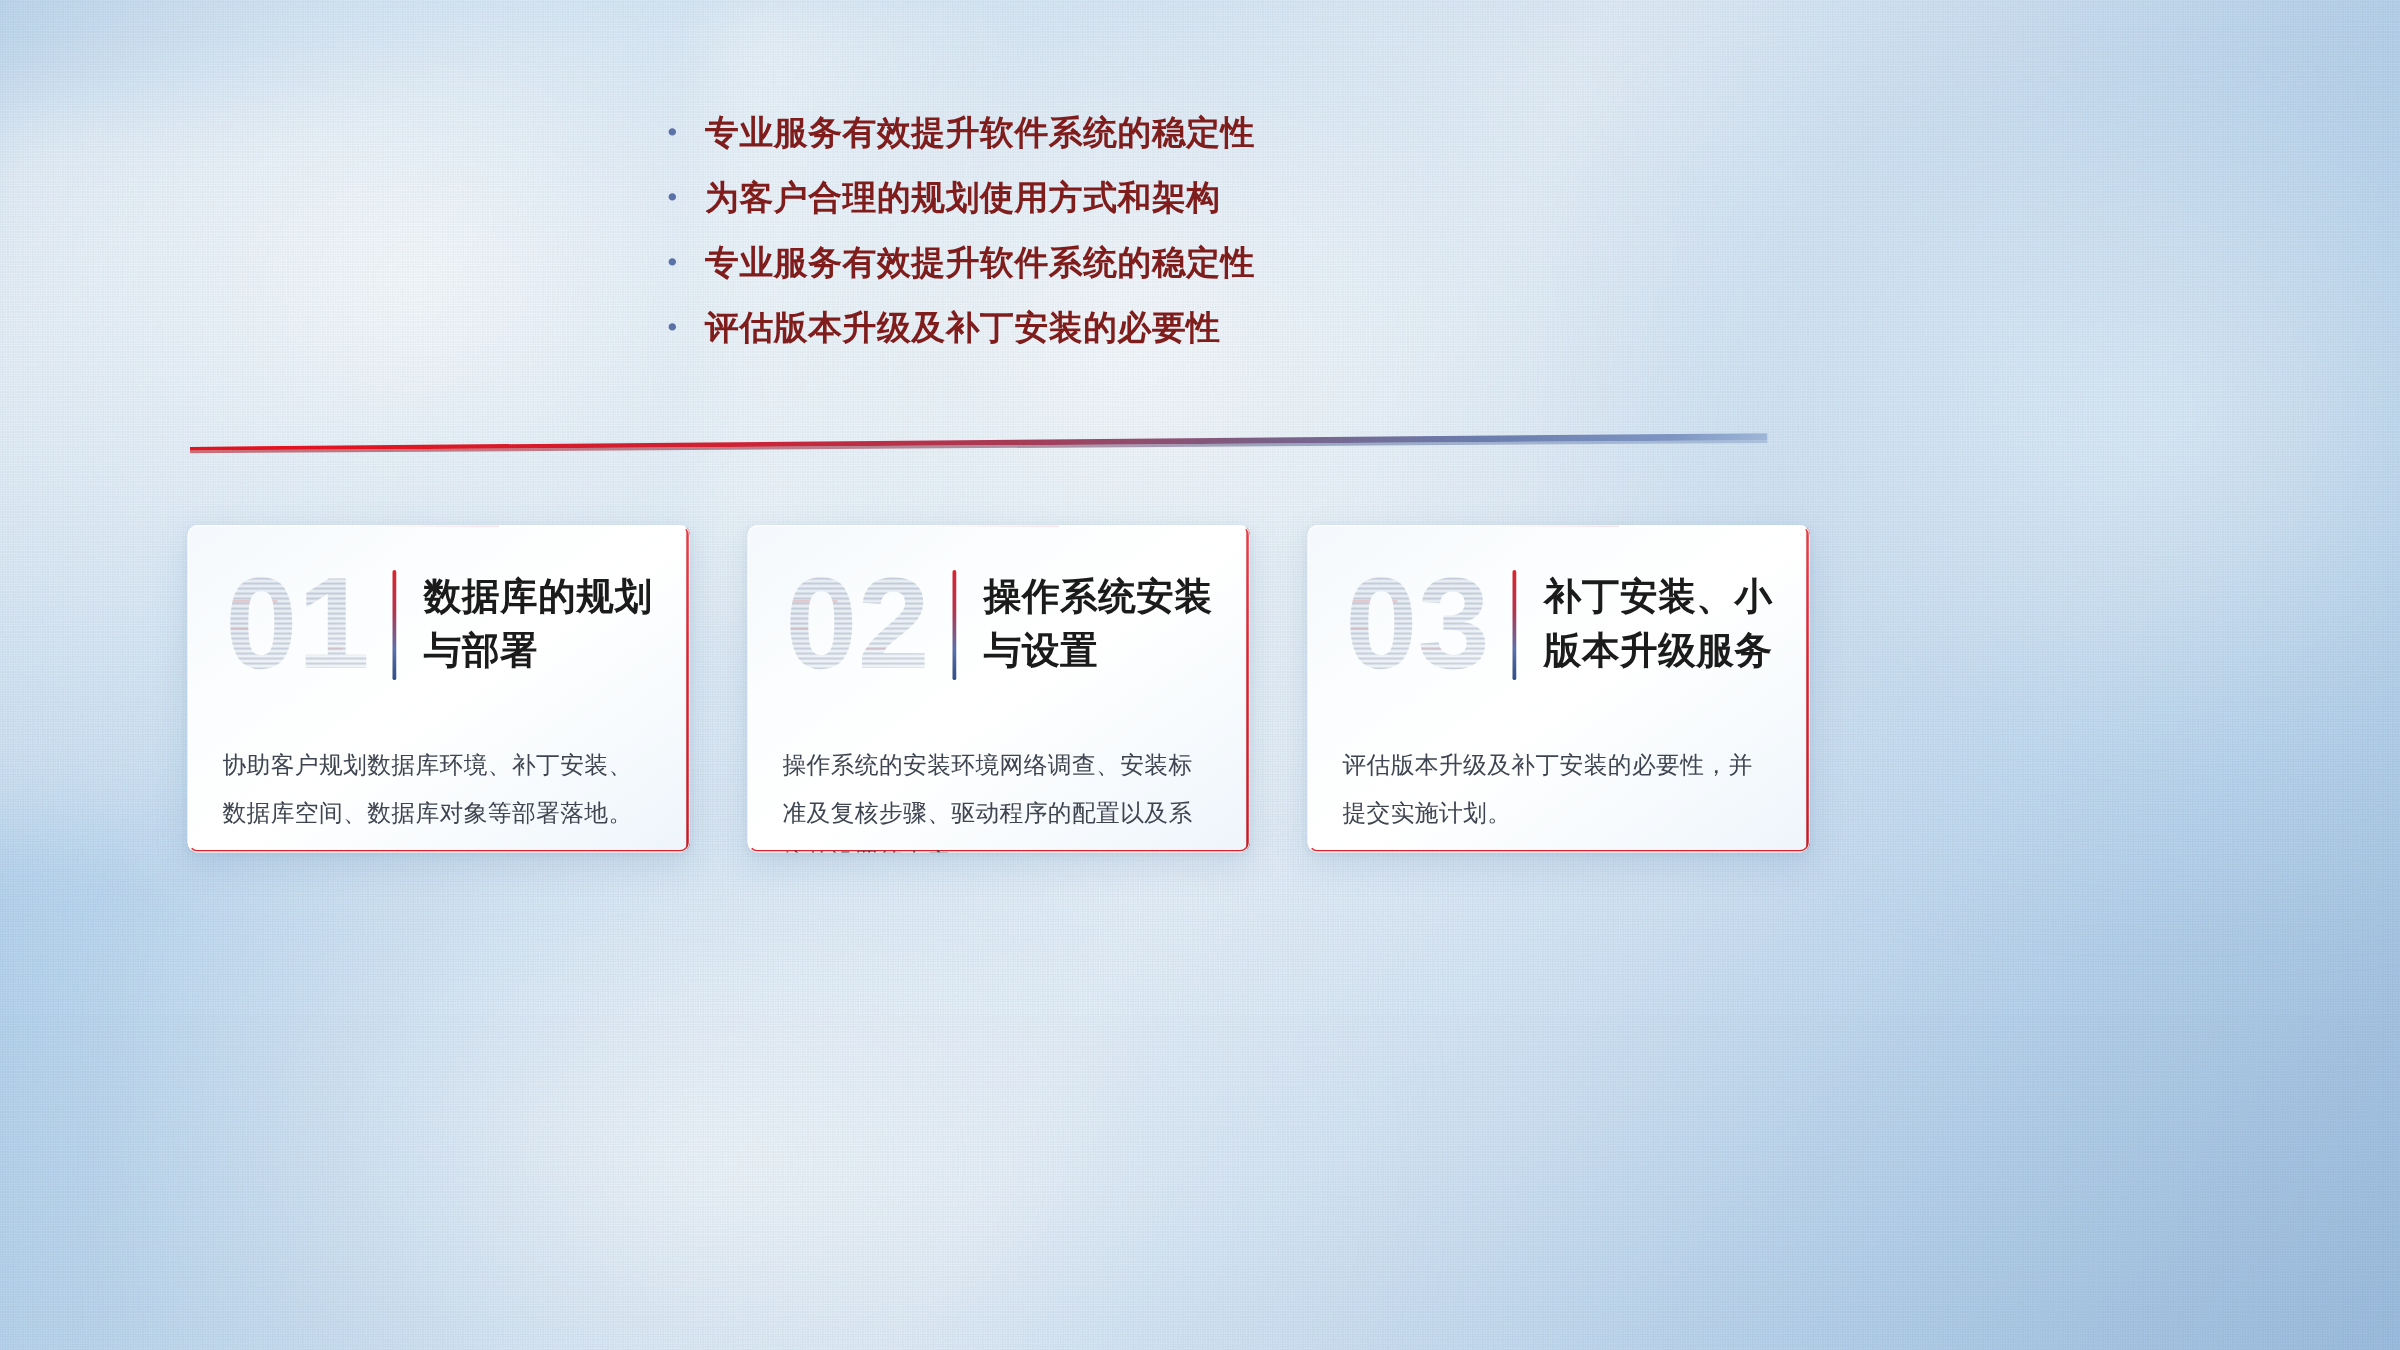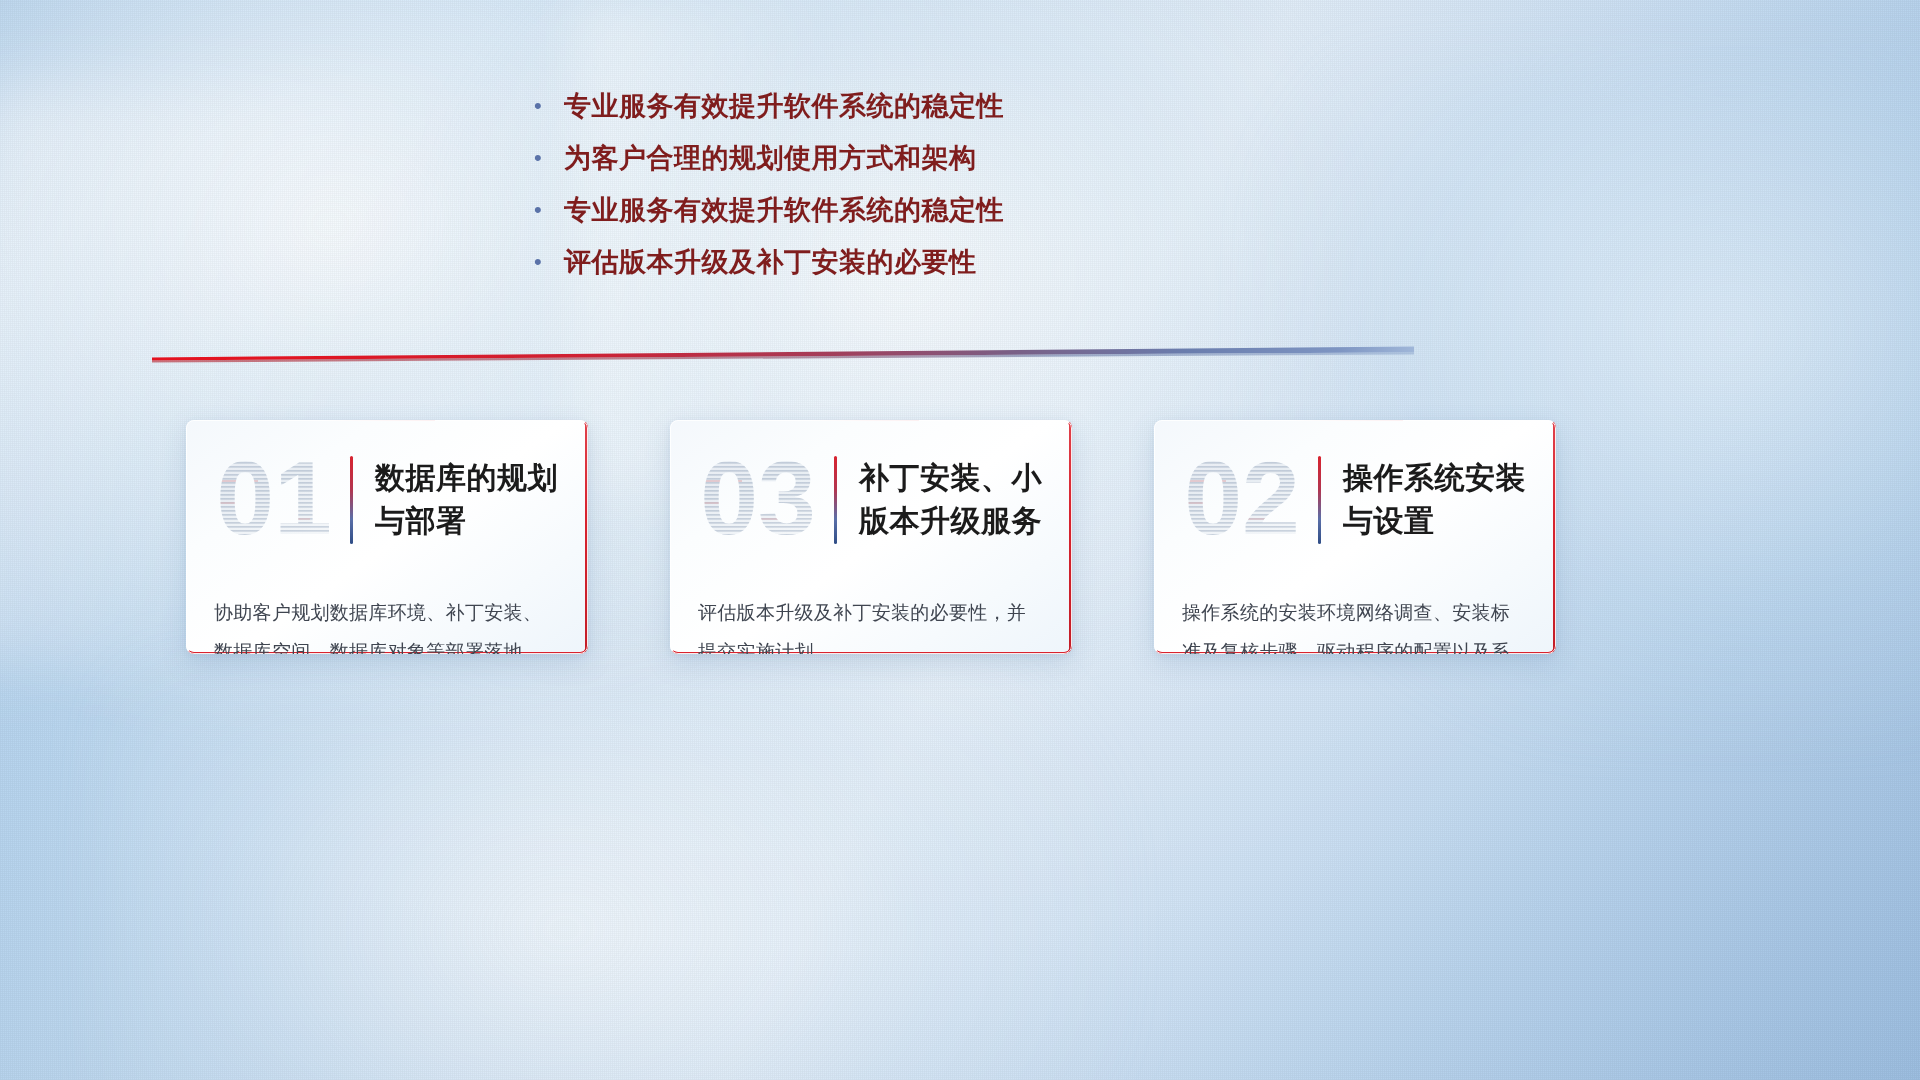--- a/index.html
+++ b/index.html
@@ -84,26 +84,25 @@
   }
   .divider svg{display:block;width:100%;height:100%;}
 
   
   .cards{
     position:absolute;left:150px;top:420px;
     display:flex;gap:46px;
   }
   .card{
     position:relative;
-    width:402px;height:234px;
+    width:402px;height:262px;
     border-radius:8px;
     background:linear-gradient(145deg,#f4f8fc 0%,#fbfdfe 26%,#ffffff 52%,#f6fafd 78%,#eef5fb 100%);
     box-shadow:0 10px 26px rgba(86,126,170,.18), 0 2px 6px rgba(86,126,170,.10);
     overflow:hidden;
-    margin-left:36px;
   }
   .card-accent{
     position:absolute;inset:0;
     border-radius:8px;
     border:2px solid transparent;
     border-right-color:#d8232f;
     border-bottom-color:#d8232f;
     pointer-events:none;
   }
   .card-accent::after{
@@ -276,20 +275,58 @@
 
   <div class="card">
     <div class="card-accent"></div>
     <div class="card-accent-fade"></div>
     <div class="card-inner-edge"></div>
 
     <div class="card-head">
       <div class="watermark">
         <svg viewBox="0 0 128 108" preserveAspectRatio="none">
           <defs>
+            <linearGradient id="wmg2" x1="0" y1="0" x2="0.3" y2="1">
+              <stop offset="0%" stop-color="#b9c6d8"></stop>
+              <stop offset="45%" stop-color="#9fb0c6"></stop>
+              <stop offset="100%" stop-color="#cdd8e4"></stop>
+            </linearGradient>
+            <pattern id="scan2" width="4" height="4" patternUnits="userSpaceOnUse">
+              <rect x="0" y="0" width="4" height="1.7" fill="#8b9cb4"></rect>
+              <rect x="0" y="1.7" width="4" height="2.3" fill="rgba(255,255,255,0)"></rect>
+            </pattern>
+            <mask id="wmmask2">
+              <text x="64" y="88" text-anchor="middle" font-family="Liberation Sans, sans-serif" font-size="104" font-weight="700" fill="#fff">02</text>
+            </mask>
+          </defs>
+          <g mask="url(#wmmask2)" opacity="0.55">
+            <rect x="0" y="0" width="128" height="108" fill="url(#scan2)"></rect>
+            <rect x="0" y="0" width="128" height="108" fill="url(#wmg2)" opacity=".35"></rect>
+            <rect x="4" y="34" width="44" height="2" fill="#c96b72" opacity=".55"></rect>
+            <rect x="10" y="56" width="30" height="2" fill="#c96b72" opacity=".45"></rect>
+            <rect x="66" y="72" width="34" height="2" fill="#c96b72" opacity=".4"></rect>
+          </g>
+        </svg>
+      </div>
+      <div class="rule"></div>
+      <div class="card-title">操作系统安装与设置</div>
+    </div>
+
+    <div class="card-body">操作系统的安装环境网络调查、安装标准及复核步骤、驱动程序的配置以及系统的设置等内容。</div>
+  </div>
+
+  <div class="card">
+    <div class="card-accent"></div>
+    <div class="card-accent-fade"></div>
+    <div class="card-inner-edge"></div>
+
+    <div class="card-head">
+      <div class="watermark">
+        <svg viewBox="0 0 128 108" preserveAspectRatio="none">
+          <defs>
             <linearGradient id="wmg3" x1="0" y1="0" x2="0.3" y2="1">
               <stop offset="0%" stop-color="#b9c6d8"></stop>
               <stop offset="45%" stop-color="#9fb0c6"></stop>
               <stop offset="100%" stop-color="#cdd8e4"></stop>
             </linearGradient>
             <pattern id="scan3" width="4" height="4" patternUnits="userSpaceOnUse">
               <rect x="0" y="0" width="4" height="1.7" fill="#8b9cb4"></rect>
               <rect x="0" y="1.7" width="4" height="2.3" fill="rgba(255,255,255,0)"></rect>
             </pattern>
             <mask id="wmmask3">
@@ -305,51 +342,13 @@
           </g>
         </svg>
       </div>
       <div class="rule"></div>
       <div class="card-title">补丁安装、小版本升级服务</div>
     </div>
 
     <div class="card-body">评估版本升级及补丁安装的必要性，并提交实施计划。</div>
   </div>
 
-  <div class="card">
-    <div class="card-accent"></div>
-    <div class="card-accent-fade"></div>
-    <div class="card-inner-edge"></div>
-
-    <div class="card-head">
-      <div class="watermark">
-        <svg viewBox="0 0 128 108" preserveAspectRatio="none">
-          <defs>
-            <linearGradient id="wmg2" x1="0" y1="0" x2="0.3" y2="1">
-              <stop offset="0%" stop-color="#b9c6d8"></stop>
-              <stop offset="45%" stop-color="#9fb0c6"></stop>
-              <stop offset="100%" stop-color="#cdd8e4"></stop>
-            </linearGradient>
-            <pattern id="scan2" width="4" height="4" patternUnits="userSpaceOnUse">
-              <rect x="0" y="0" width="4" height="1.7" fill="#8b9cb4"></rect>
-              <rect x="0" y="1.7" width="4" height="2.3" fill="rgba(255,255,255,0)"></rect>
-            </pattern>
-            <mask id="wmmask2">
-              <text x="64" y="88" text-anchor="middle" font-family="Liberation Sans, sans-serif" font-size="104" font-weight="700" fill="#fff">02</text>
-            </mask>
-          </defs>
-          <g mask="url(#wmmask2)" opacity="0.55">
-            <rect x="0" y="0" width="128" height="108" fill="url(#scan2)"></rect>
-            <rect x="0" y="0" width="128" height="108" fill="url(#wmg2)" opacity=".35"></rect>
-            <rect x="4" y="34" width="44" height="2" fill="#c96b72" opacity=".55"></rect>
-            <rect x="10" y="56" width="30" height="2" fill="#c96b72" opacity=".45"></rect>
-            <rect x="66" y="72" width="34" height="2" fill="#c96b72" opacity=".4"></rect>
-          </g>
-        </svg>
-      </div>
-      <div class="rule"></div>
-      <div class="card-title">操作系统安装与设置</div>
-    </div>
-
-    <div class="card-body">操作系统的安装环境网络调查、安装标准及复核步骤、驱动程序的配置以及系统的设置等内容。</div>
-  </div>
-
 </div>
 
 </body></html>

